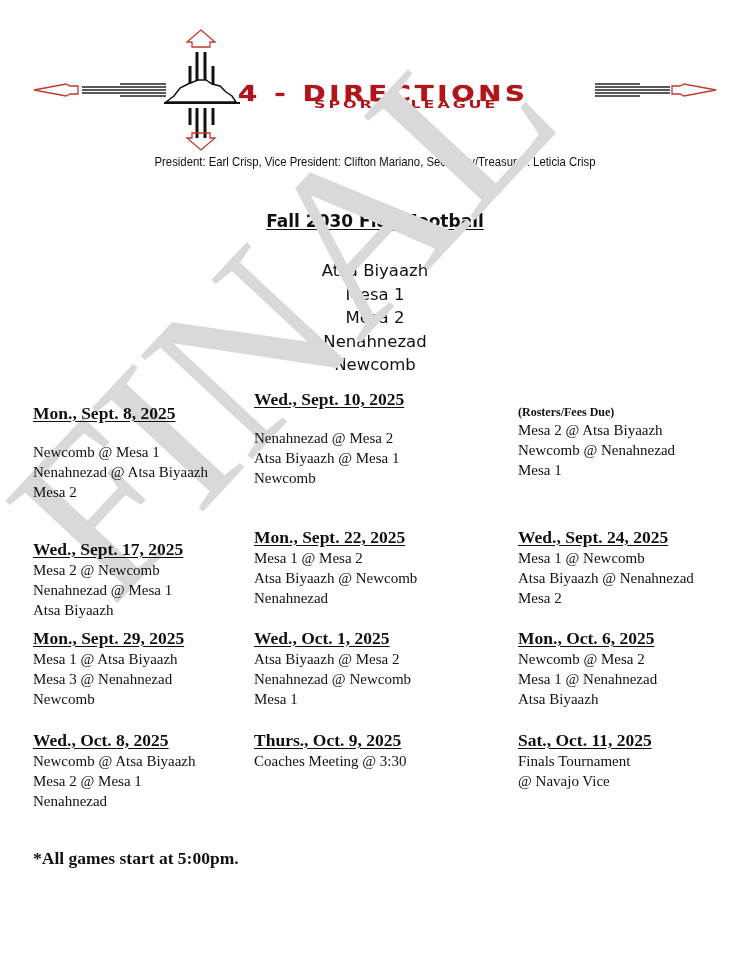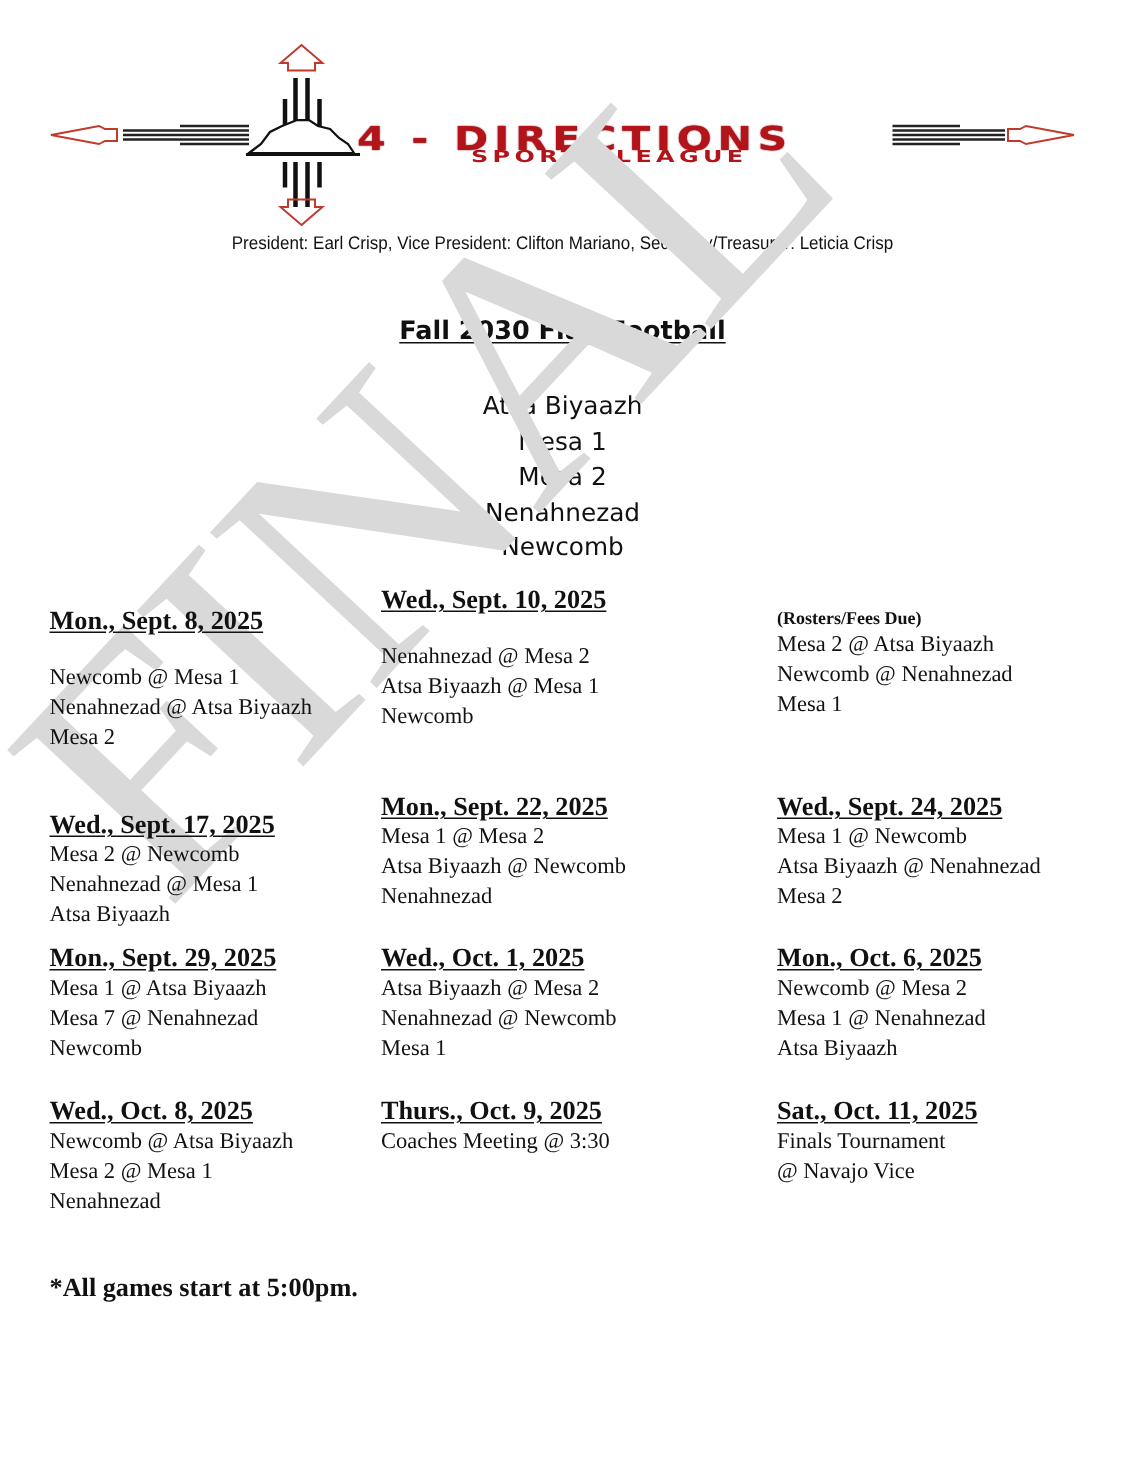--- a/index.html
+++ b/index.html
@@ -145,21 +145,21 @@
     <div class="day" style="left:518px; top:526px;">
       <div class="date">Wed., Sept. 24, 2025</div>
       <div class="game">Mesa 1 @ Newcomb</div>
       <div class="game">Atsa Biyaazh @ Nenahnezad</div>
       <div class="game">Mesa 2</div>
     </div>
 
     <div class="day" style="left:33px; top:627px;">
       <div class="date">Mon., Sept. 29, 2025</div>
       <div class="game">Mesa 1 @ Atsa Biyaazh</div>
-      <div class="game">Mesa 7 @ Nenahnezad</div>
+      <div class="game">Mesa 3 @ Nenahnezad</div>
       <div class="game">Newcomb</div>
     </div>
     <div class="day" style="left:254px; top:627px;">
       <div class="date">Wed., Oct. 1, 2025</div>
       <div class="game">Atsa Biyaazh @ Mesa 2</div>
       <div class="game">Nenahnezad @ Newcomb</div>
       <div class="game">Mesa 1</div>
     </div>
     <div class="day" style="left:518px; top:627px;">
       <div class="date">Mon., Oct. 6, 2025</div>

